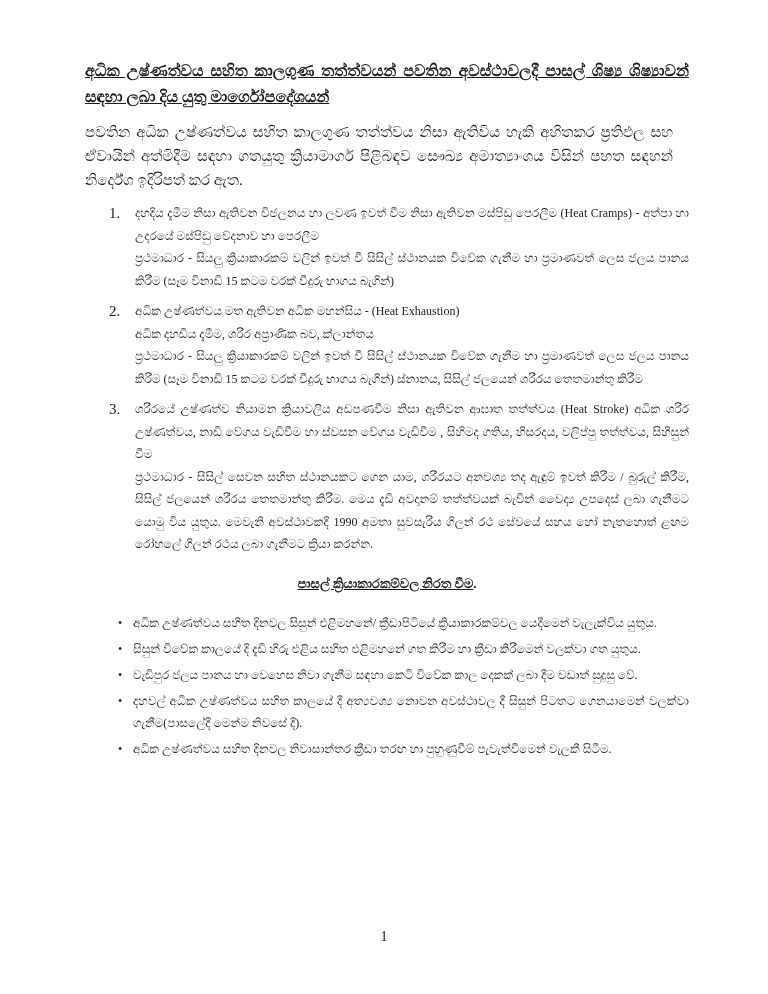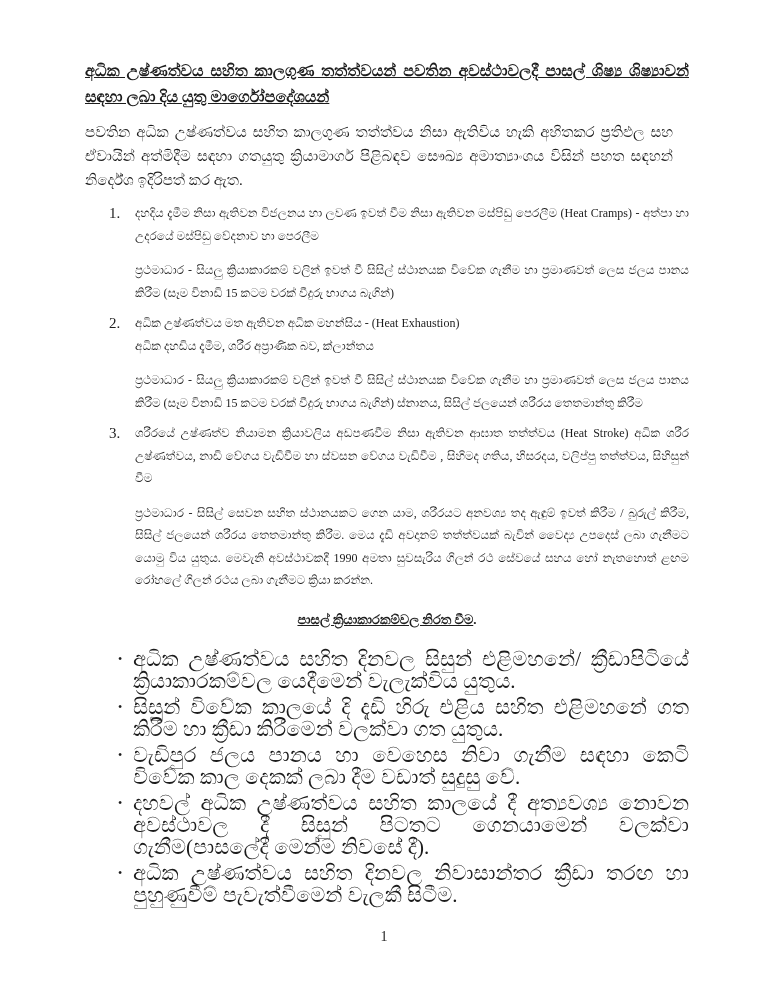--- a/index.html
+++ b/index.html
@@ -53,21 +53,21 @@
     font-size: 15px;
     line-height: 22.5px;
   }
   .item-body { flex: 1; }
   .item-desc, .item-first-aid {
     font-size: 12px;
     line-height: 22.5px;
     text-align: justify;
     white-space: pre-line;
   }
-  .item-first-aid { margin-top: 12px; }
+  .item-first-aid { }
   .section-heading {
     font-size: 13px;
     font-weight: bold;
     line-height: 24px;
     margin: 16px 0 16px 0;
     text-align: center;
   }
   .section-heading .underlined { text-decoration: underline; }
   .bullets {
     margin: 0;
@@ -80,21 +80,21 @@
     margin: 0 0 4px 0;
   }
   .bullet-marker {
     flex: none;
     width: 15px;
     font-size: 12px;
     line-height: 22px;
   }
   .bullet-text {
     flex: 1;
-    font-size: 21px;
+    font-size: 12px;
     line-height: 22px;
     text-align: justify;
   }
   .page-number {
     position: absolute;
     left: 0;
     right: 0;
     top: 928px;
     text-align: center;
     font-size: 14px;

